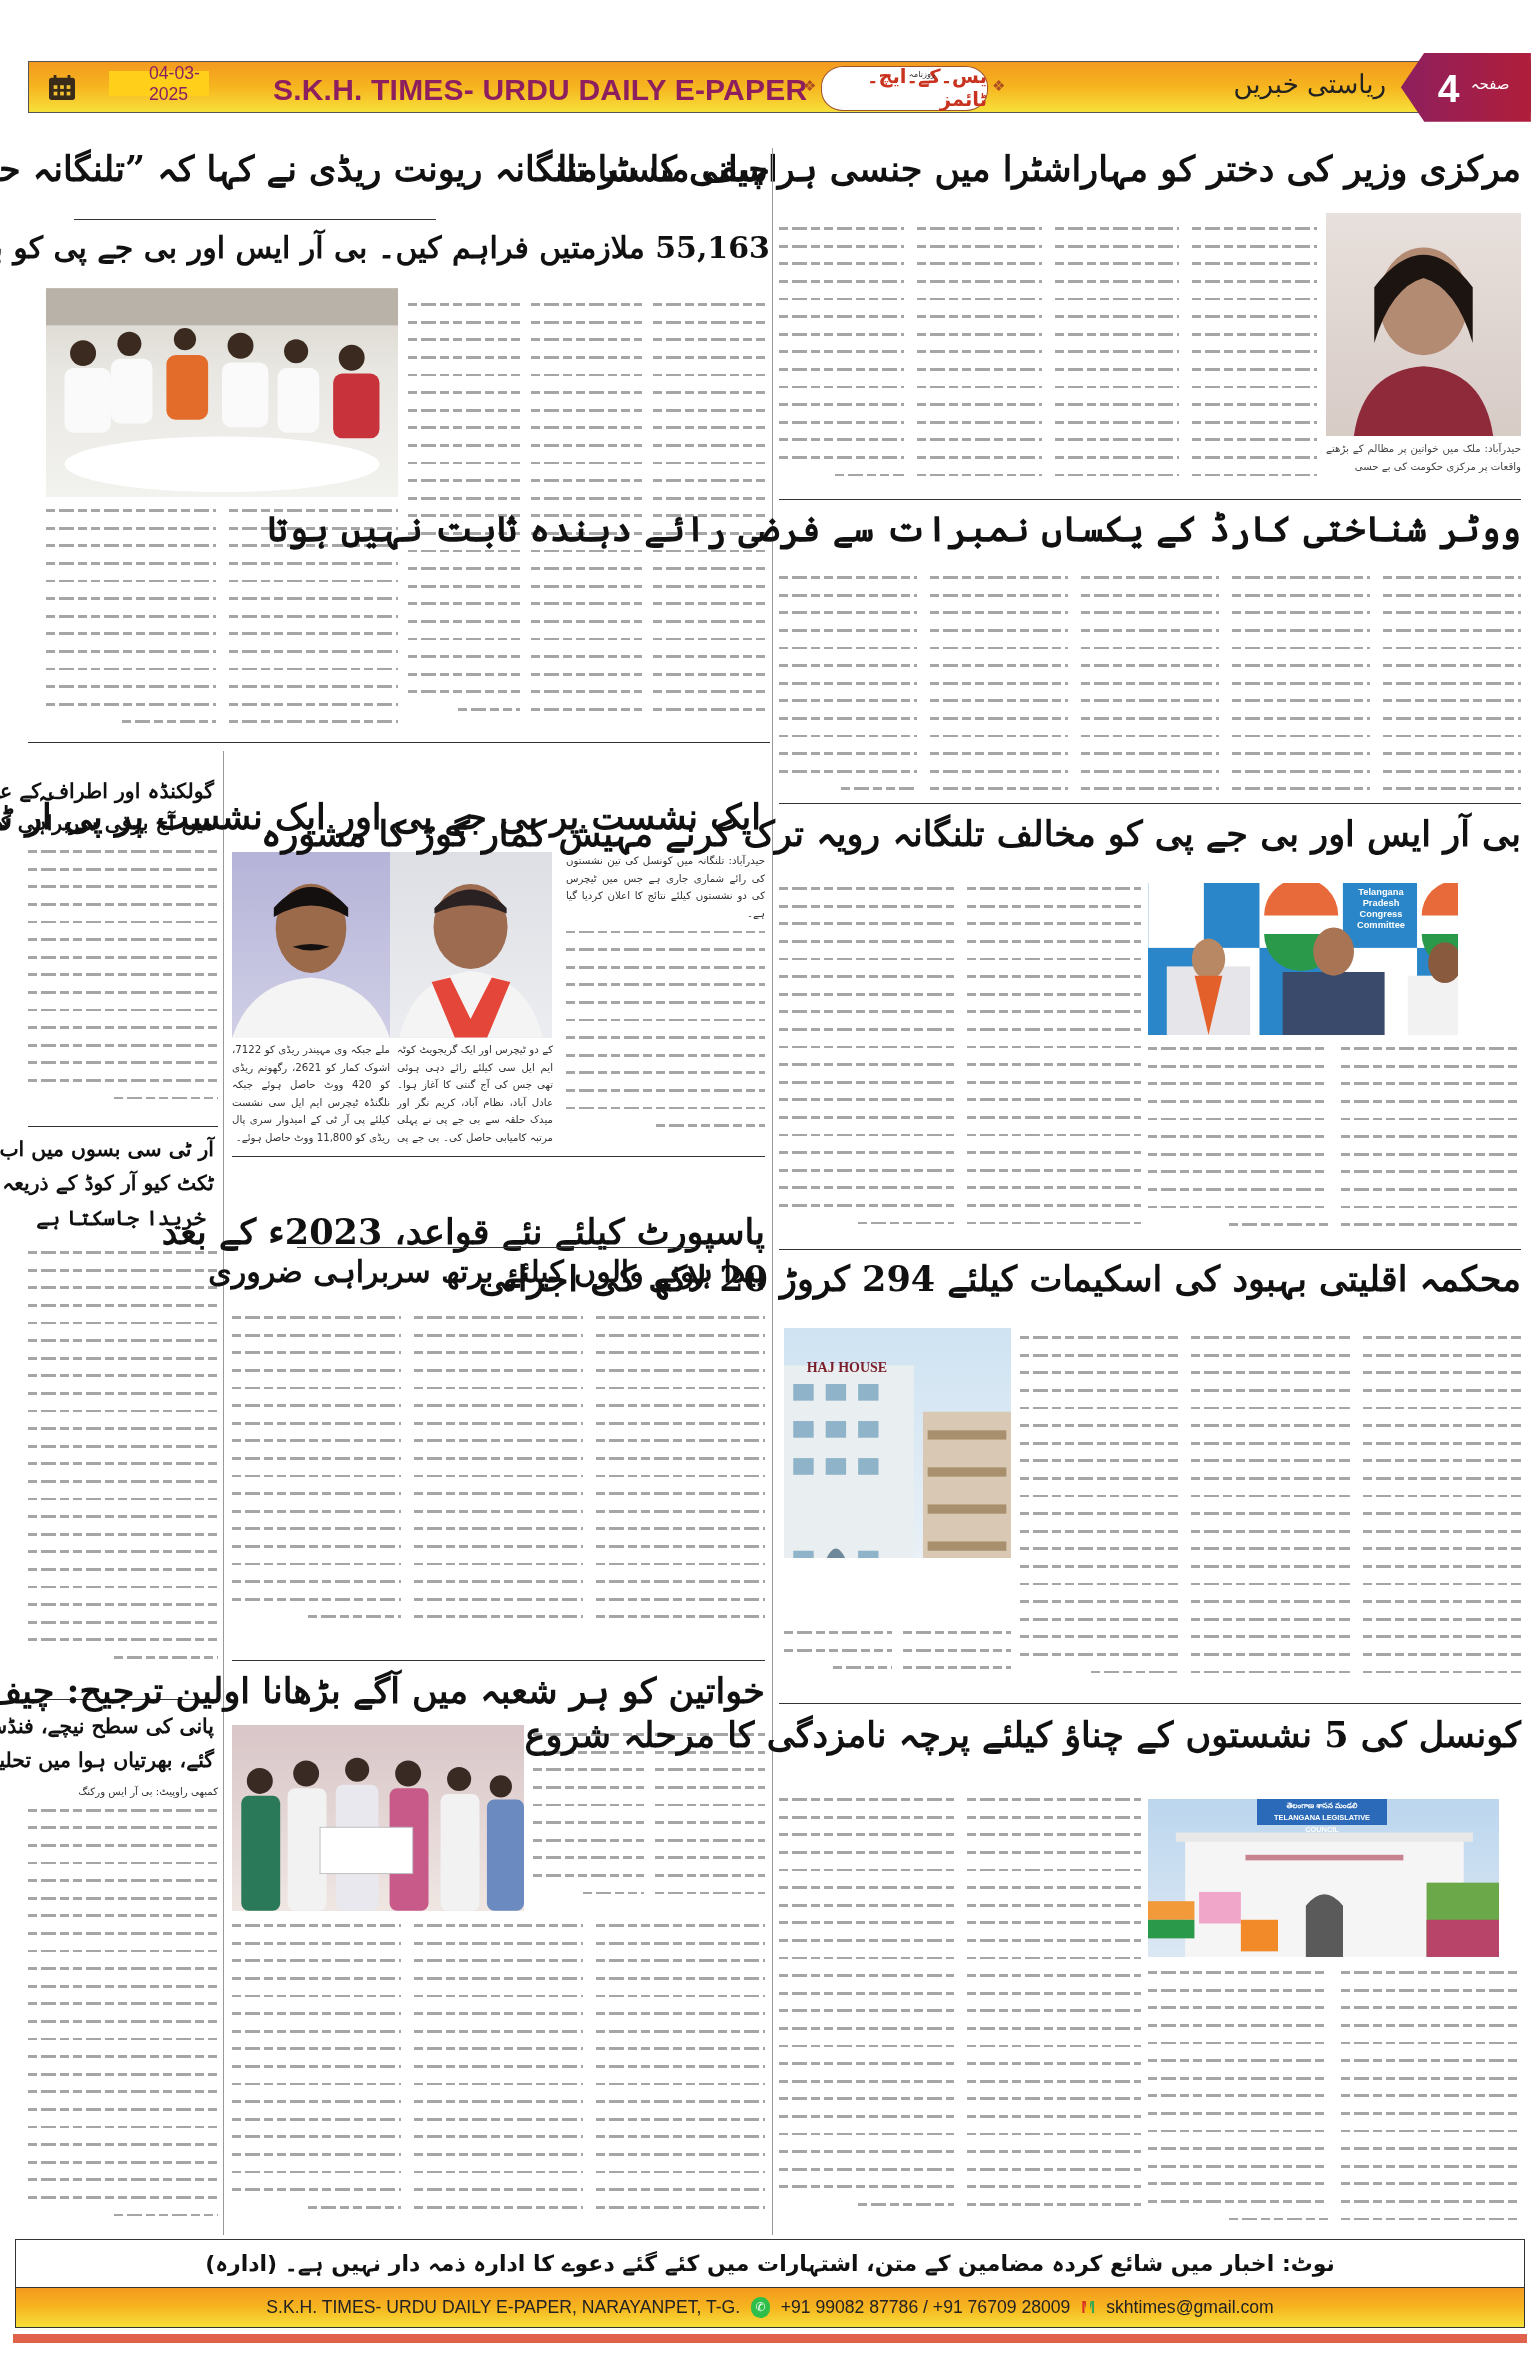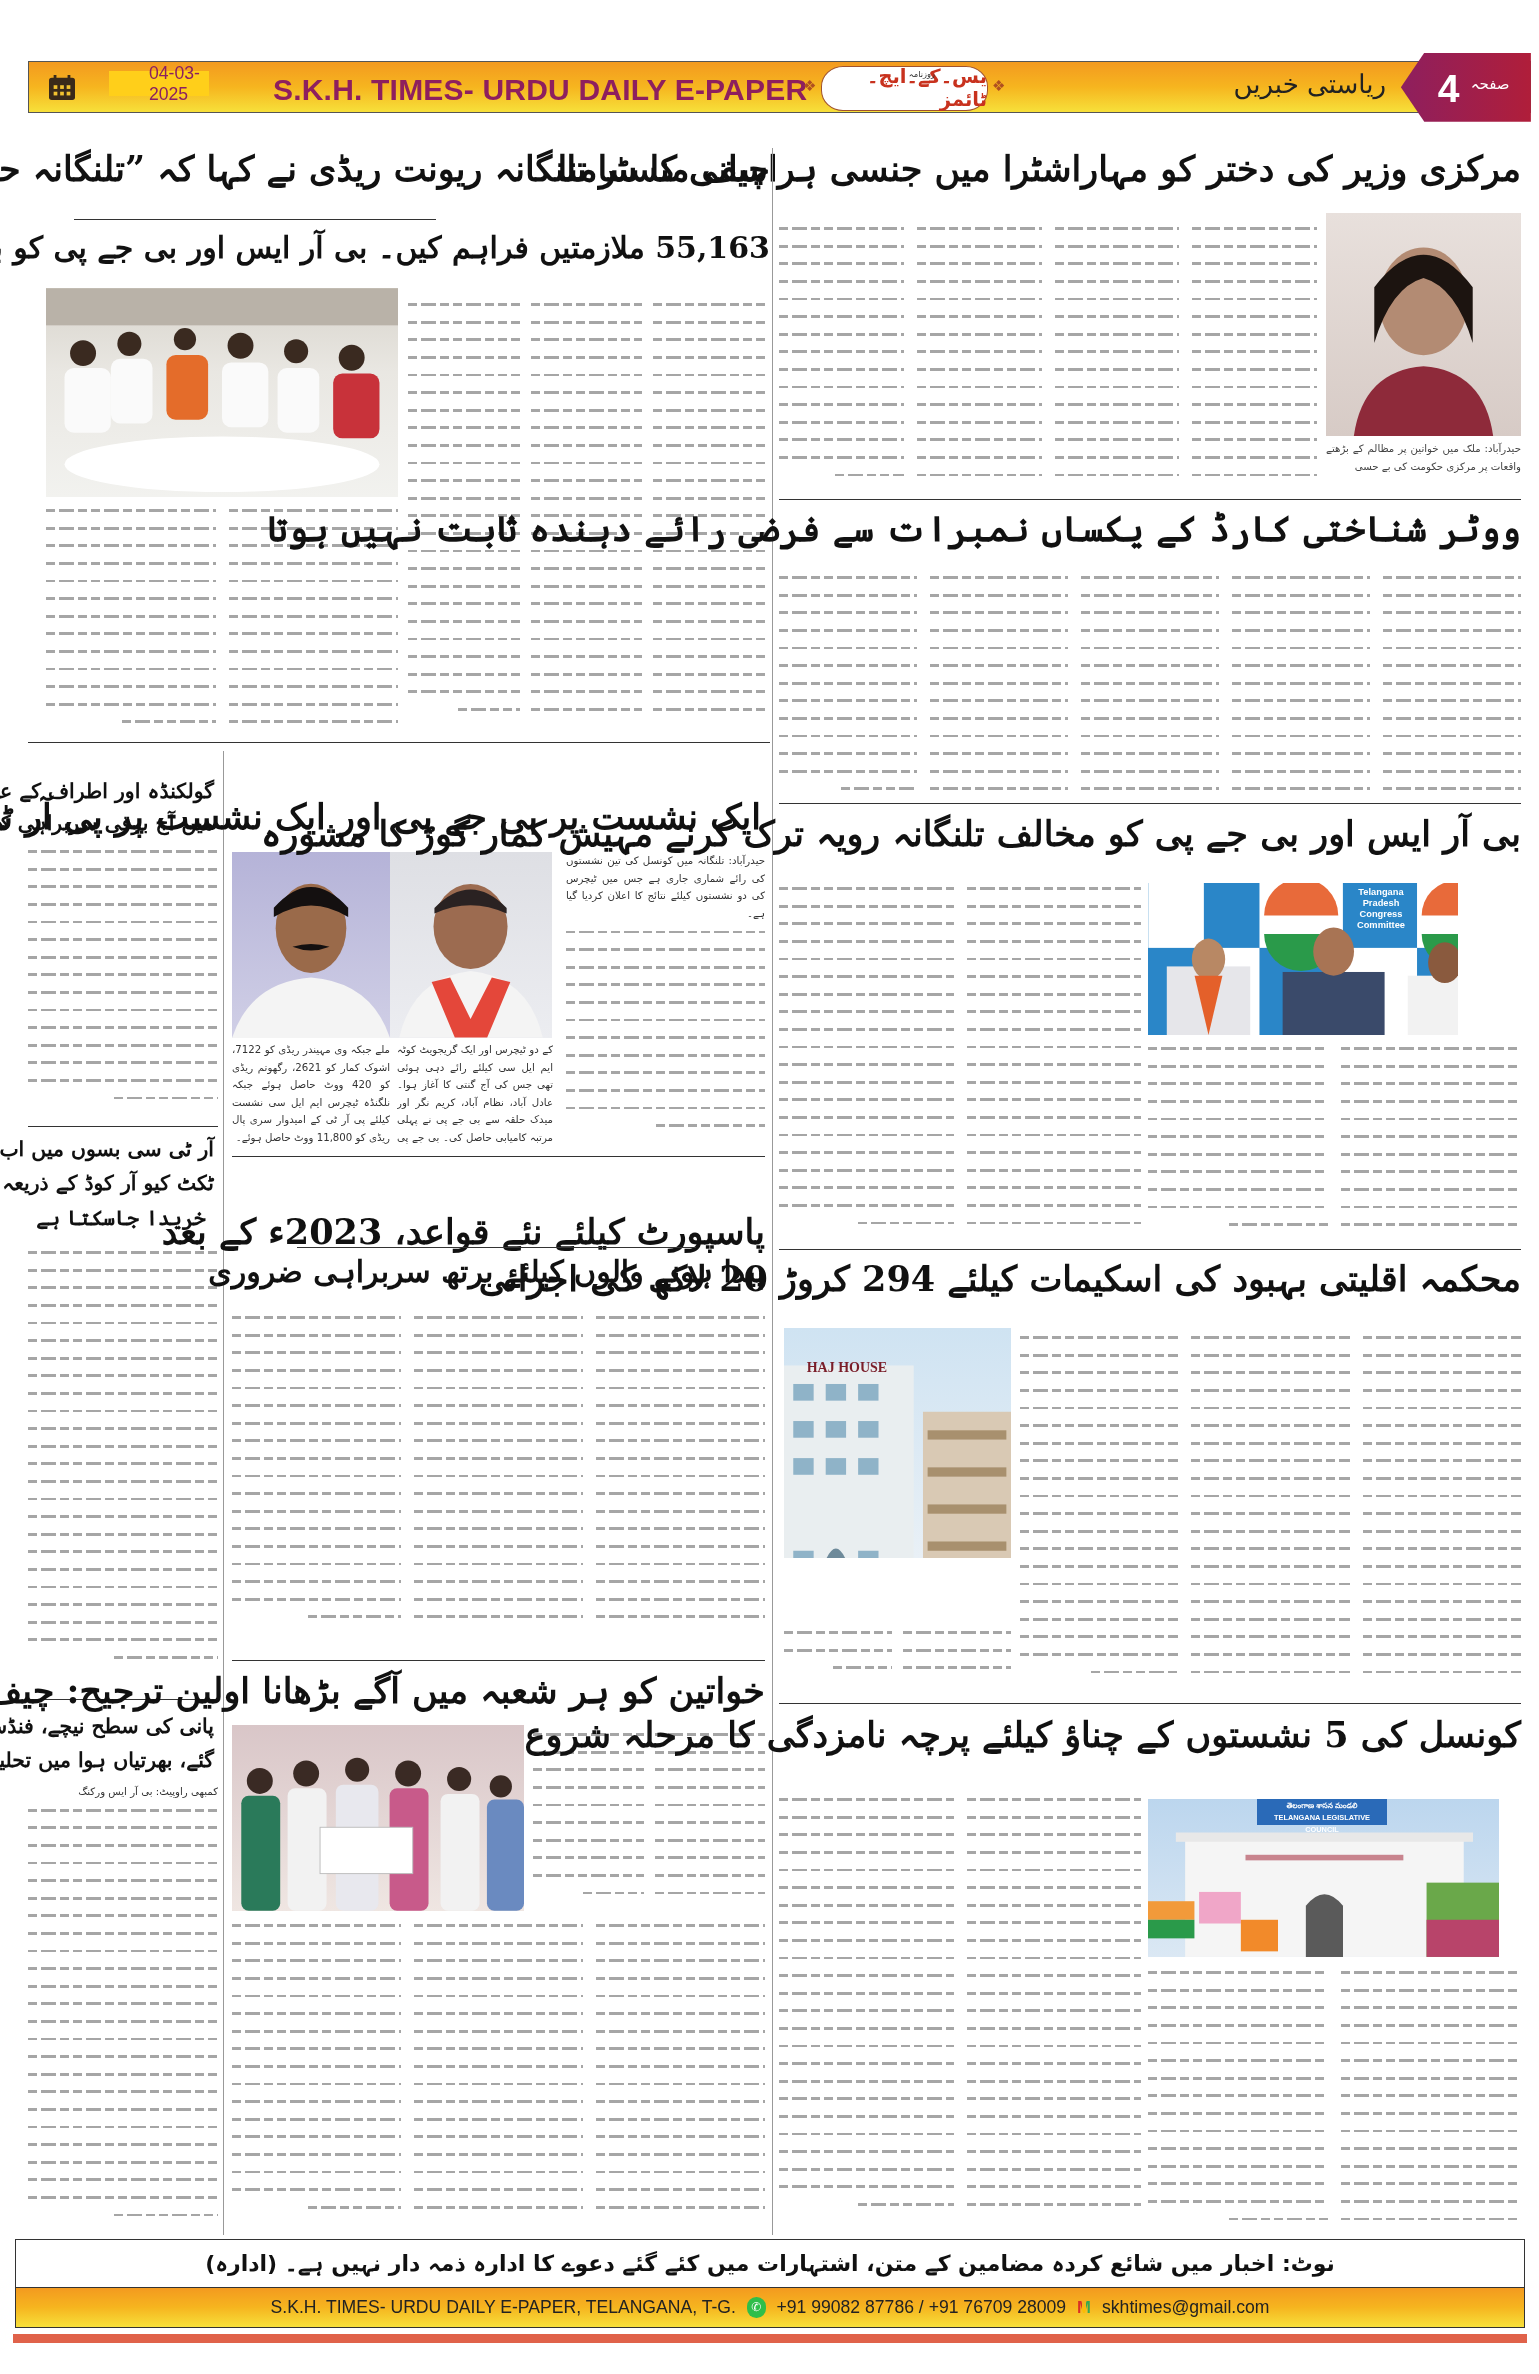--- a/index.html
+++ b/index.html
@@ -927,20 +927,20 @@
     <span class="line"></span>
     <span class="line"></span>
     <span class="line"></span>
     <span class="line short"></span>
 </div>
 
 <div class="note-box">
   <span class="note-text">نوٹ: اخبار میں شائع کردہ مضامین کے متن، اشتہارات میں کئے گئے دعوے کا ادارہ ذمہ دار نہیں ہے۔ (ادارہ)</span>
 </div>
 <div class="footer-bar">
-  <span>S.K.H. TIMES- URDU DAILY E-PAPER, TELANGANA, T-G.</span>
+  <span>S.K.H. TIMES- URDU DAILY E-PAPER, NARAYANPET, T-G.</span>
   <span class="wa-icon">✆</span>
   <span>+91 99082 87786 / +91 76709 28009</span>
   <span class="gm-icon">M</span>
   <span>skhtimes@gmail.com</span>
 </div>
 <div class="bottom-strip"></div>
 
 
 </body></html>

